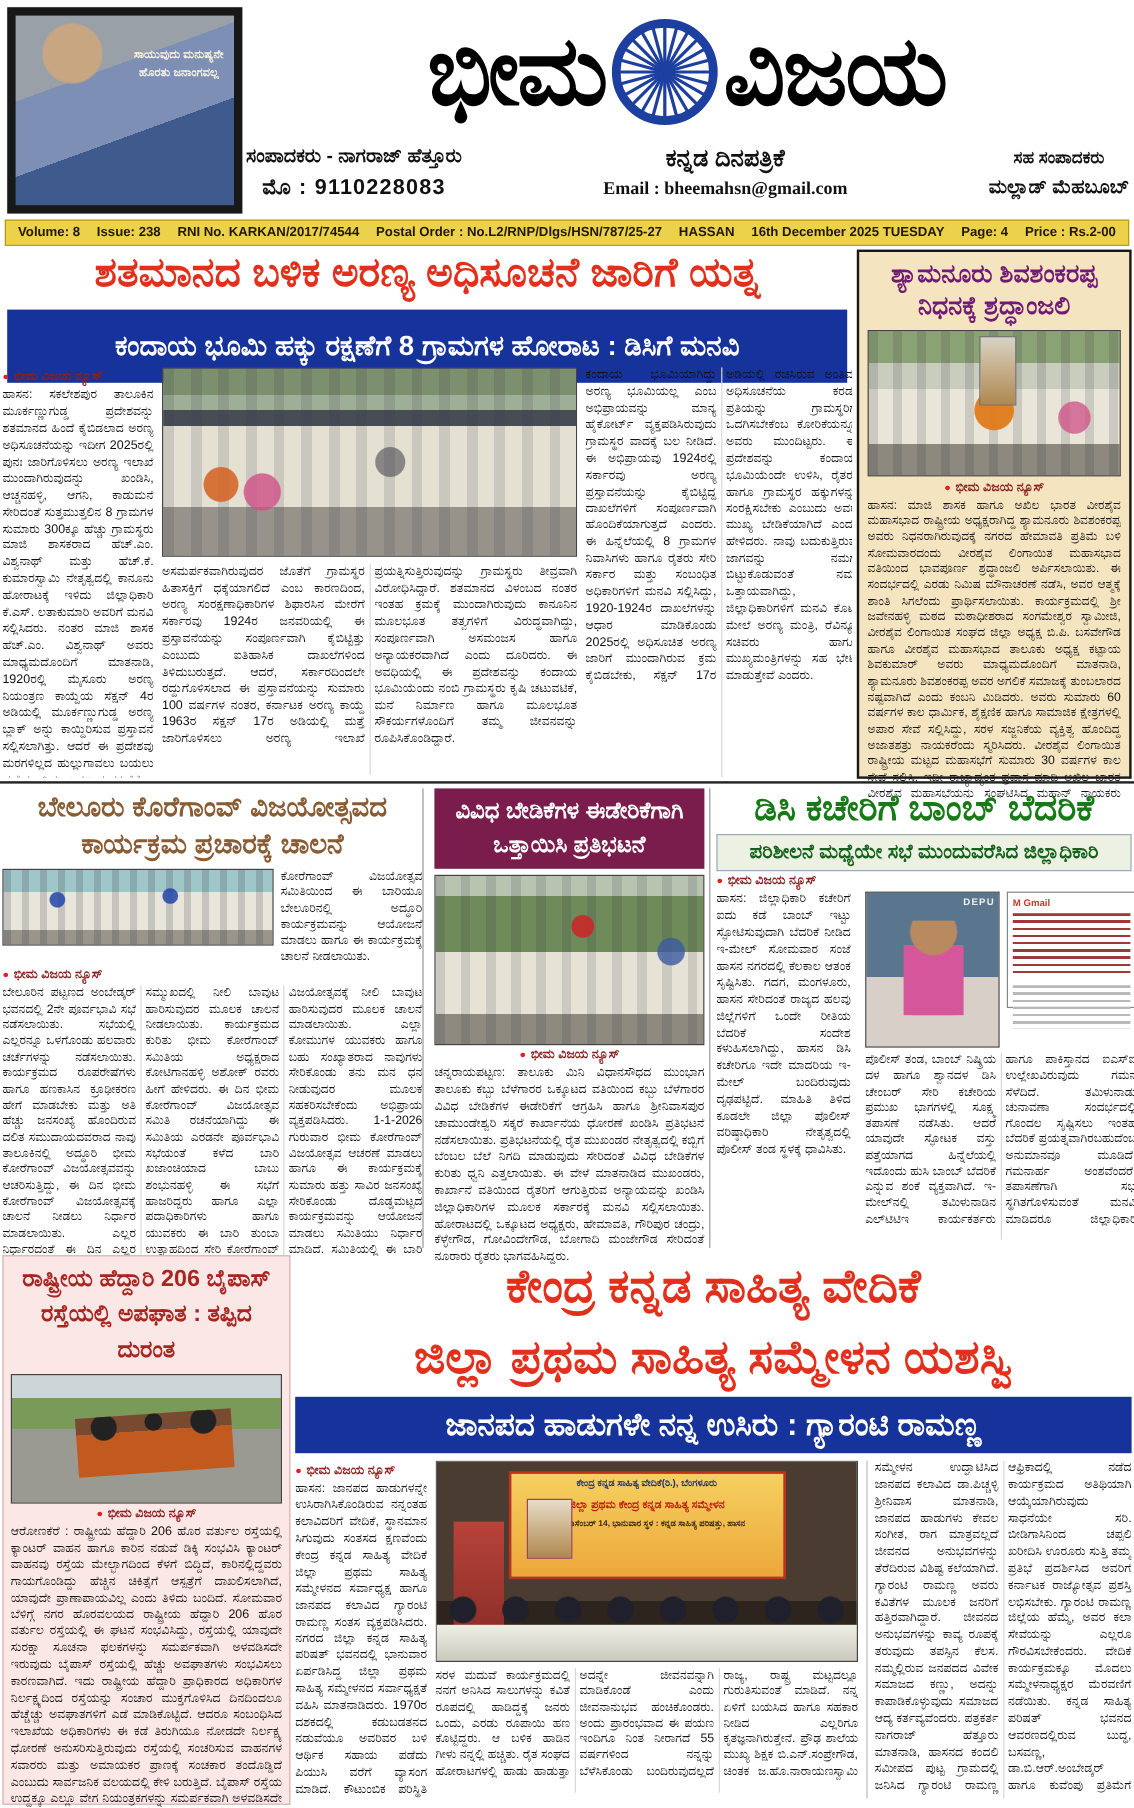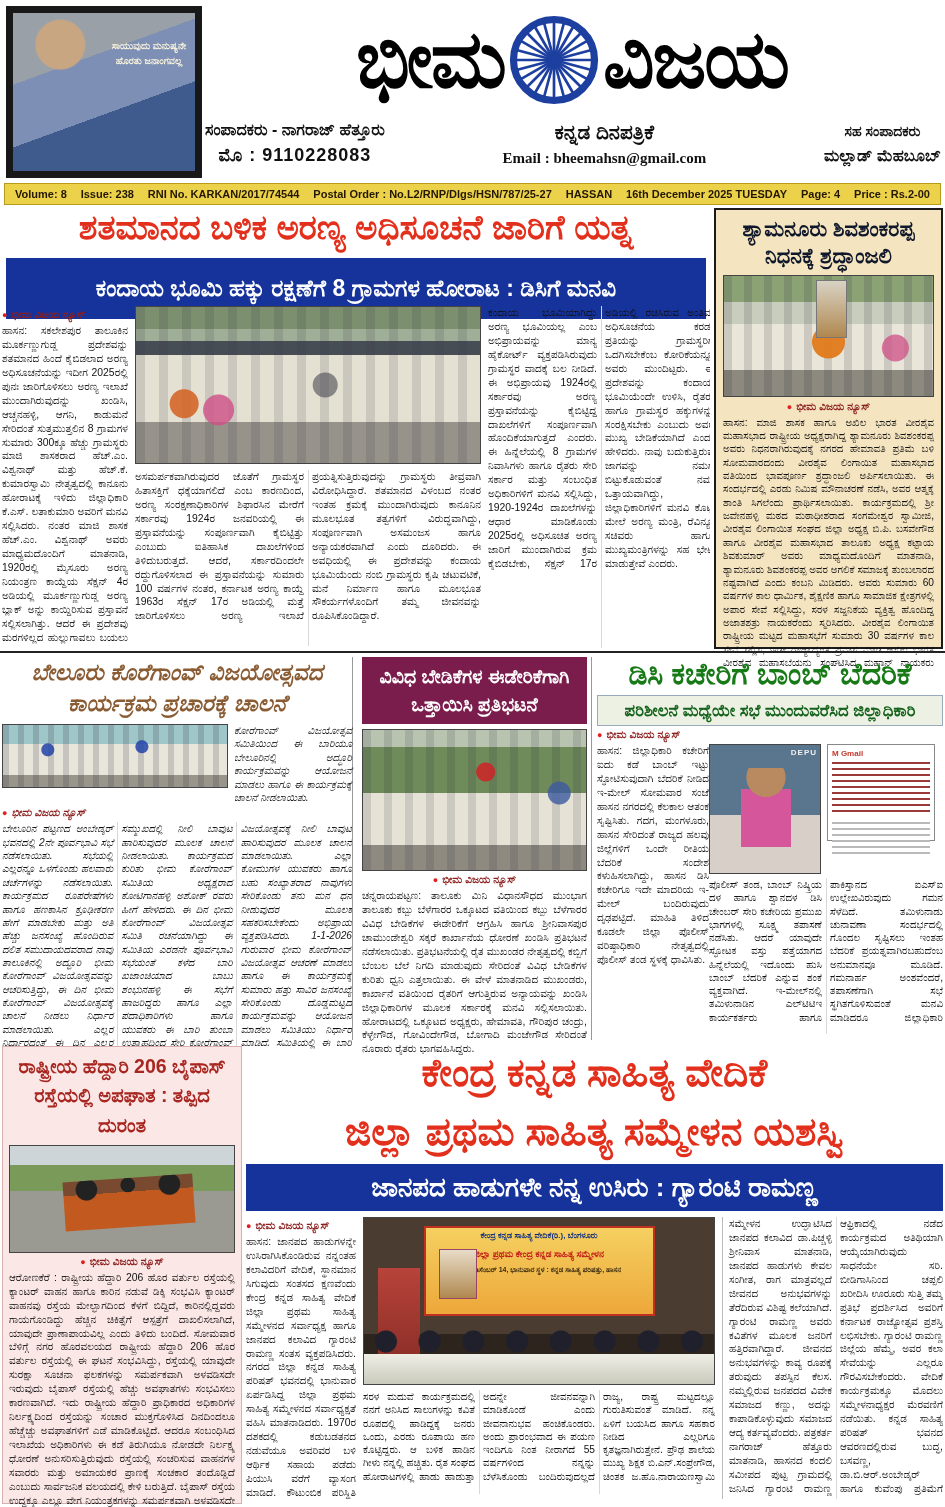--- a/index.html
+++ b/index.html
@@ -43,33 +43,33 @@
   .ph-crowd{height:158px;margin-bottom:6px;
     background:
       radial-gradient(circle at 14% 62%,rgba(212,96,31,.85) 0 14px,rgba(0,0,0,0) 15px),
       radial-gradient(circle at 24% 66%,rgba(207,79,134,.8) 0 15px,rgba(0,0,0,0) 16px),
       radial-gradient(circle at 55% 50%,rgba(60,60,70,.55) 0 12px,rgba(0,0,0,0) 13px),
       repeating-linear-gradient(90deg,rgba(50,50,70,.14) 0 9px,rgba(0,0,0,0) 9px 23px),
       linear-gradient(180deg,#7c8f6e 0 14%,#9fae96 14% 22%,#474d55 22% 31%,#e4e0d2 31% 74%,#97928a 74% 100%);}
   
   .tribute{left:714px;top:208px;width:229px;height:441px;background:#f4e4c0;border:2px solid #1a1a1a;
      padding:5px 7px;box-sizing:border-box;}
-  .t-head{font-size:21px;font-weight:900;text-align:center;line-height:1.3;color:#0f172a;}
+  .t-head{font-size:21px;font-weight:900;text-align:center;line-height:1.3;color:#701a75;}
   .ph-tribute{height:122px;margin:5px 0 3px 0;
     background:
       radial-gradient(circle at 50% 55%,rgba(224,122,26,.95) 0 16px,rgba(0,0,0,0) 17px),
       radial-gradient(circle at 82% 60%,rgba(207,79,134,.75) 0 13px,rgba(0,0,0,0) 14px),
       repeating-linear-gradient(90deg,rgba(40,40,60,.15) 0 8px,rgba(0,0,0,0) 8px 20px),
       linear-gradient(180deg,#8ba275 0 22%,#c9cdbd 22% 40%,#e9e5d8 40% 78%,#8d897e 78% 100%);}
   .t-portrait{position:absolute;left:44%;top:4%;width:14%;height:46%;background:linear-gradient(#d8d3c4,#b0884f);border:1px solid #777;}
   .t-body{font-size:10.2px;line-height:1.31;text-align:justify;height:250px;overflow:hidden;}
   .t-byline{text-align:center;}
   .hr-black{left:0;top:651px;width:945px;height:2px;background:#222;}
   
-  .belur{left:2px;top:657px;width:351px;height:383px;border-right:1px solid #999;padding-right:0;box-sizing:border-box;font-style:italic;}
+  .belur{left:2px;top:657px;width:351px;height:383px;border-right:1px solid #999;padding-right:0;box-sizing:border-box;}
   .b-head{color:#8a5c34;font-size:23px;font-weight:800;text-align:center;line-height:1.35;}
   .b-row{display:flex;gap:6px;margin-top:5px;}
   .ph-belur{width:226px;height:64px;flex:none;
     background:
       radial-gradient(circle at 20% 40%,rgba(34,68,170,.85) 0 6px,rgba(0,0,0,0) 7px),
       radial-gradient(circle at 62% 35%,rgba(34,68,170,.85) 0 6px,rgba(0,0,0,0) 7px),
       repeating-linear-gradient(90deg,rgba(40,40,60,.18) 0 6px,rgba(0,0,0,0) 6px 15px),
       linear-gradient(180deg,#9fc6c9 0 30%,#e8e6da 30% 80%,#9a958a 80% 100%);}
   .b-side{font-size:10.3px;line-height:1.3;text-align:justify;}
   .b-cols{margin-top:3px;height:236px;font-size:10.2px;line-height:1.31;text-align:justify;}
@@ -81,21 +81,21 @@
       radial-gradient(circle at 88% 45%,rgba(60,90,160,.8) 0 11px,rgba(0,0,0,0) 12px),
       repeating-linear-gradient(90deg,rgba(40,40,60,.14) 0 8px,rgba(0,0,0,0) 8px 21px),
       linear-gradient(180deg,#b9c4b0 0 12%,#6f8b5a 12% 45%,#e6e3d6 45% 82%,#8e8a80 82% 100%);}
   .p-body{height:172px;}
   .p-byline{text-align:center;}
   
   .bomb{left:597px;top:657px;width:346px;}
   .bm-head{color:#177a17;font-size:30px;font-weight:900;text-align:center;line-height:1.1;}
   .bm-sub{margin:5px 0 2px 0;background:#edf1e3;border:1px solid #9ab;color:#15621c;
      font-size:16.5px;font-weight:800;text-align:center;padding:5px 2px;}
-  .bm-row{display:flex;gap:0;margin-top:2px;}
+  .bm-row{display:flex;gap:12px;margin-top:2px;}
   .bm-c1{width:112px;flex:none;height:294px;}
   .ph-dc{width:112px;height:130px;flex:none;
     background:linear-gradient(180deg,#5a768e 0 55%,#d8d0c8 55% 100%);}
   .dc-person{position:absolute;left:28%;top:18%;width:46%;height:62%;
     background:radial-gradient(circle at 50% 12%,#b98960 0 26%,rgba(0,0,0,0) 27%),
                linear-gradient(180deg,rgba(0,0,0,0) 0 26%,#d5569a 26% 100%);}
   .dc-label{position:absolute;right:3px;top:3px;color:#efefef;font-size:8px;font-weight:bold;letter-spacing:1px;}
   .ph-gmail{width:108px;height:97px;flex:none;background:#fff;border:1px solid #888;padding:4px;box-sizing:border-box;}
   .gm-top{font-size:8px;font-weight:bold;color:#c23b2e;}
   .gm-lines{margin-top:4px;height:54px;

